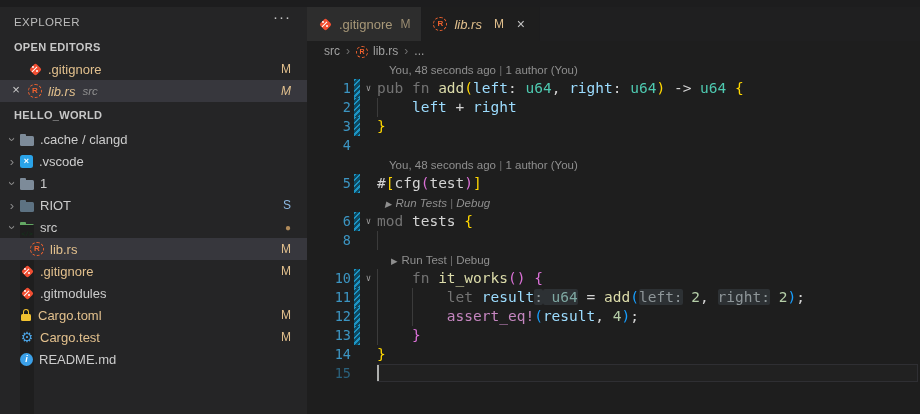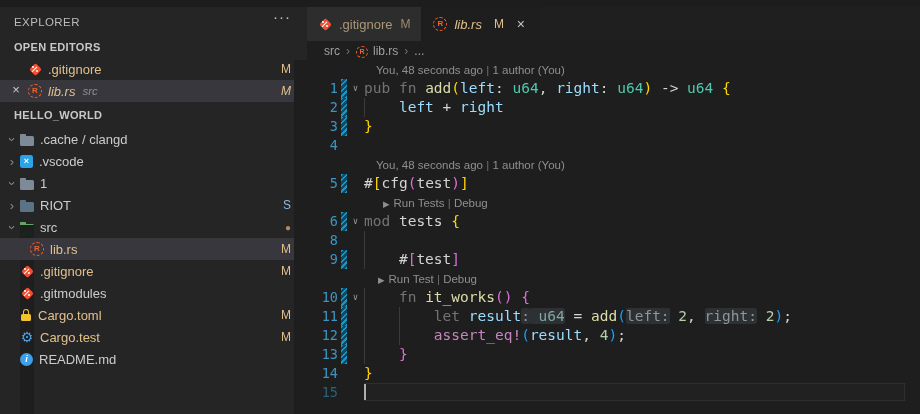--- a/index.html
+++ b/index.html
@@ -62,21 +62,21 @@
   .tab.active .t-badge { color:#e2c08d; margin-left:12px; }
   .tab .t-close { margin-left:10px; color:#c5c5c5; font-size:14px; width:14px; text-align:center; }
 
   
   .breadcrumb { position:absolute; left:307px; top:41px; width:613px; height:19px; background:#1e1e1e; display:flex; align-items:center; padding-left:17px; font-size:12px; color:#a0a0a0; }
   .breadcrumb .sep { margin:0 6px; color:#6f6f6f; font-size:12px; }
   .breadcrumb .bc-ic { margin-right:5px; }
   .breadcrumb .ic-rust { width:12px; height:12px; font-size:7px; }
 
   
-  .code { position:absolute; left:294px; top:60px; width:613px; height:354px; background:#1e1e1e; font-family:"DejaVu Sans Mono","Liberation Mono",monospace; font-size:14.5px; line-height:19px; color:#d4d4d4; }
+  .code { position:absolute; left:307px; top:60px; width:613px; height:354px; background:#1e1e1e; font-family:"DejaVu Sans Mono","Liberation Mono",monospace; font-size:14.5px; line-height:19px; color:#d4d4d4; }
   .cl-row, .c-row { height:19px; white-space:pre; position:relative; }
   .num { display:inline-block; width:44px; text-align:right; color:#3c95c2; font-size:13.5px; vertical-align:top; }
   .num.dim { color:#2a617c; }
   .hatch { display:inline-block; width:6px; height:19px; margin-left:3px; vertical-align:top; }
   .hatch.on { background:repeating-linear-gradient(135deg,#1c94c4 0 1.5px,#0e4a61 1.5px 4px); }
   .fold { display:inline-block; width:17px; text-align:center; color:#9a9a9a; font-size:9px; vertical-align:top; cursor:pointer; }
   .guide { position:absolute; top:0; bottom:0; width:1px; background:#3b3b3b; }
   .cl-txt { display:inline-block; font-family:"Liberation Sans",sans-serif; font-size:11.5px; color:#8f8f8f; cursor:pointer; }
   .cl-play { font-size:8.5px; margin-right:4px; }
   .cl-sep { color:#6e6e6e; }
@@ -240,24 +240,23 @@
     <span class="bc-item">...</span>
   </div>
 <div class="code" id="code">
     <div class="cl-row"><span style="display: inline-block; width: 70px;"></span><span class="cl-txt" style="margin-left: 12px;"><span class="cl-link">You, 48 seconds ago</span><span class="cl-sep"> | </span><span class="cl-link">1 author (You)</span></span></div>
     <div class="c-row"><span class="num">1</span><span class="hatch on"></span><span class="fold">∨</span><span class="tk-kw">pub </span><span class="tk-kw">fn </span><span class="tk-fn">add</span><span class="tk-b1">(</span><span class="tk-var">left</span><span class="tk-pl">: </span><span class="tk-ty">u64</span><span class="tk-pl">, </span><span class="tk-var">right</span><span class="tk-pl">: </span><span class="tk-ty">u64</span><span class="tk-b1">)</span><span class="tk-pl"> -&gt; </span><span class="tk-ty">u64</span><span class="tk-pl"> </span><span class="tk-b1">{</span></div>
     <div class="c-row"><span class="guide" style="left: calc(0ch + 70px);"></span><span class="num">2</span><span class="hatch on"></span><span class="fold"></span><span class="tk-pl">    </span><span class="tk-var">left</span><span class="tk-pl"> + </span><span class="tk-var">right</span></div>
     <div class="c-row"><span class="num">3</span><span class="hatch on"></span><span class="fold"></span><span class="tk-b1">}</span></div>
     <div class="c-row"><span class="num">4</span><span class="hatch"></span><span class="fold"></span></div>
     <div class="cl-row"><span style="display: inline-block; width: 70px;"></span><span class="cl-txt" style="margin-left: 12px;"><span class="cl-link">You, 48 seconds ago</span><span class="cl-sep"> | </span><span class="cl-link">1 author (You)</span></span></div>
     <div class="c-row"><span class="num">5</span><span class="hatch on"></span><span class="fold"></span><span class="tk-pl">#</span><span class="tk-b1">[</span><span class="tk-pl">cfg</span><span class="tk-b2">(</span><span class="tk-pl">test</span><span class="tk-b2">)</span><span class="tk-b1">]</span></div>
-    <div class="cl-row"><span style="display: inline-block; width: 70px;"></span><span class="cl-txt" style="margin-left: 19px;"><span class="cl-play">▶</span><span class="cl-link">Run Tests</span><span class="cl-sep"> | </span><span class="cl-link">Debug</span></span></div>
+    <div class="cl-row"><span style="display: inline-block; width: 70px;"></span><span class="cl-txt" style="margin-left: 8px; font-style: italic;"><span class="cl-play">▶</span><span class="cl-link">Run Tests</span><span class="cl-sep"> | </span><span class="cl-link">Debug</span></span></div>
     <div class="c-row"><span class="num">6</span><span class="hatch on"></span><span class="fold">∨</span><span class="tk-kw">mod </span><span class="tk-pl">tests </span><span class="tk-b1">{</span></div>
     <div class="c-row"><span class="guide" style="left: calc(0ch + 70px);"></span><span class="num">8</span><span class="hatch"></span><span class="fold"></span></div>
-    <div class="c-row"><span class="guide" style="left: calc(0ch + 70px);"></span><span class="num">9</span><span class="hatch on"></span><span class="fold"></span><span class="tk-pl">    #</span><span class="tk-b2">[</span><span class="tk-pl">test</span><span class="tk-b2">]</span></div>
     <div class="cl-row"><span style="display: inline-block; width: 70px;"></span><span class="cl-txt" style="margin-left: 14px;"><span class="cl-play">▶</span><span class="cl-link">Run Test</span><span class="cl-sep"> | </span><span class="cl-link">Debug</span></span></div>
     <div class="c-row"><span class="guide" style="left: calc(0ch + 70px);"></span><span class="num">10</span><span class="hatch on"></span><span class="fold">∨</span><span class="tk-pl">    </span><span class="tk-kw">fn </span><span class="tk-fn">it_works</span><span class="tk-b2">()</span><span class="tk-pl"> </span><span class="tk-b2">{</span></div>
     <div class="c-row"><span class="guide" style="left: calc(0ch + 70px);"></span><span class="guide" style="left: calc(4ch + 70px);"></span><span class="num">11</span><span class="hatch on"></span><span class="fold"></span><span class="tk-pl">        </span><span class="tk-kw">let </span><span class="tk-var">result</span><span class="tk-hg">:</span><span class="tk-ht"> u64</span><span class="tk-pl"> = </span><span class="tk-fn">add</span><span class="tk-b3">(</span><span class="tk-hg">left:</span><span class="tk-pl"> </span><span class="tk-num">2</span><span class="tk-pl">, </span><span class="tk-hg">right:</span><span class="tk-pl"> </span><span class="tk-num">2</span><span class="tk-b3">)</span><span class="tk-pl">;</span></div>
     <div class="c-row"><span class="guide" style="left: calc(0ch + 70px);"></span><span class="guide" style="left: calc(4ch + 70px);"></span><span class="num">12</span><span class="hatch on"></span><span class="fold"></span><span class="tk-pl">        </span><span class="tk-mac">assert_eq!</span><span class="tk-b3">(</span><span class="tk-var">result</span><span class="tk-pl">, </span><span class="tk-num">4</span><span class="tk-b3">)</span><span class="tk-pl">;</span></div>
     <div class="c-row"><span class="guide" style="left: calc(0ch + 70px);"></span><span class="num">13</span><span class="hatch on"></span><span class="fold"></span><span class="tk-pl">    </span><span class="tk-b2">}</span></div>
     <div class="c-row"><span class="num">14</span><span class="hatch"></span><span class="fold"></span><span class="tk-b1">}</span></div>
     <div class="c-row"><span class="curbox"></span><span class="cursorbar"></span><span class="num dim">15</span><span class="hatch"></span><span class="fold"></span></div>
   </div>
 
 </body></html>

